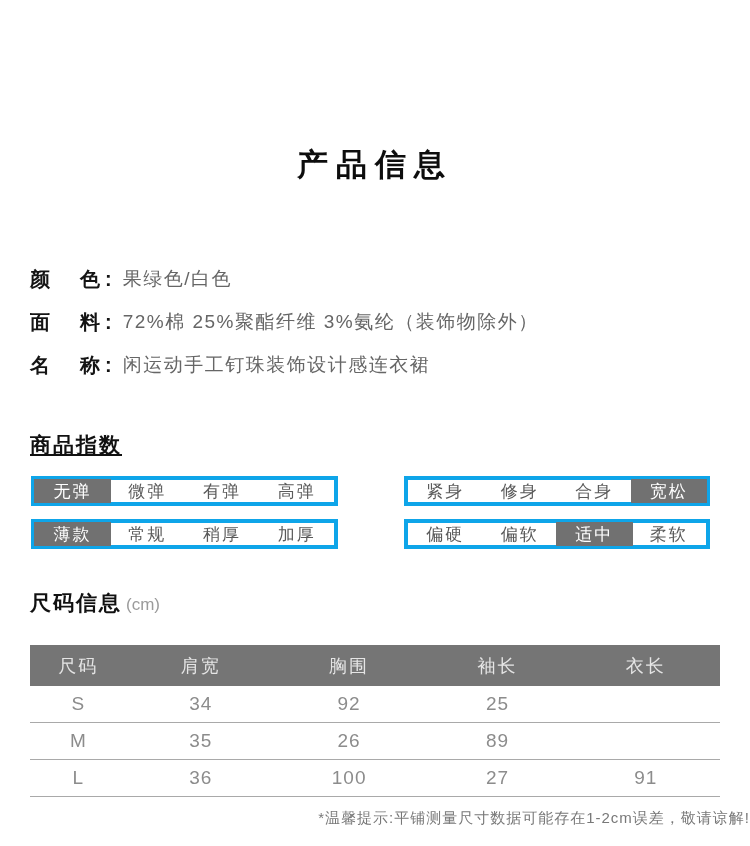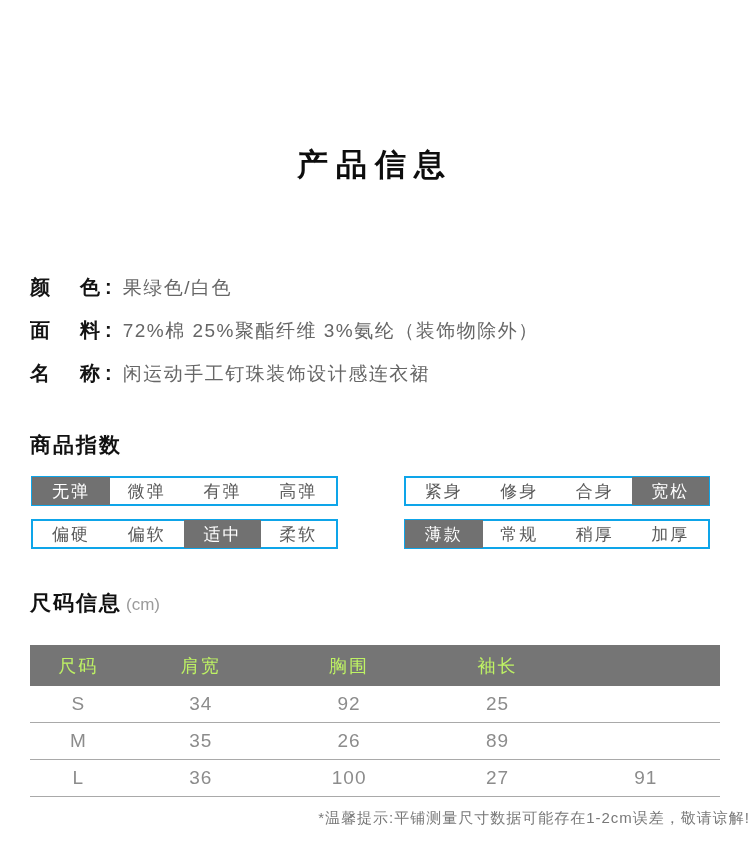--- a/index.html
+++ b/index.html
@@ -13,66 +13,66 @@
 
   
   .title {
     position:absolute; top:145px; left:0; width:750px;
     text-align:center; font-size:31px; font-weight:bold;
     letter-spacing:8px; line-height:40px; color:#0d0d0d;
   }
 
   
   .attrs { position:absolute; top:266px; left:30px; right:30px; }
-  .attr-row { height:43px; display:flex; align-items:center; }
+  .attr-row { height:43px; display:flex; align-items:flex-start; }
   .attr-label {
     font-size:20px; font-weight:bold; color:#141414;
     letter-spacing:5px; white-space:pre; flex:0 0 auto;
   }
   .attr-value {
     font-size:19px; color:#666666; letter-spacing:1.5px;
     margin-left:6px; white-space:nowrap;
   }
 
   
   .heading {
     position:absolute; left:30px; font-size:21px; font-weight:bold;
     letter-spacing:2px; color:#111111; line-height:26px;
   }
-  .heading-index { top:432px; }
+  .heading-index { top:432px;text-decoration:underline; }
   .heading-size  { top:590px; }
   .heading .unit {
     font-size:17px; font-weight:normal; color:#9b9b9b; letter-spacing:0;
     margin-left:4px;
   }
 
   
   .bars {
     position:absolute; top:476px; left:31px; width:679px;
     display:grid; grid-template-columns:307px 306px;
     column-gap:66px; row-gap:13px;
   }
   .bar {
-    height:30px; border:2px solid #0ea5e9; background:#fff;
+    height:30px; border:4px solid #0ea5e9; background:#fff;
     display:flex; align-items:stretch;
   }
   .bar .cell {
     flex:1 1 0; display:flex; align-items:center; justify-content:center;
     font-size:17px; color:#5a5a5a; letter-spacing:2px;
   }
   .bar .cell.selected {
     background:#717171; color:#ffffff;
     box-shadow:0 0 0 1px #717171;
   }
 
   
   .size-table { position:absolute; top:645px; left:30px; width:690px; }
   .st-row { display:flex; align-items:center; }
   .st-header { height:41px; background:#757575; }
-  .st-header .st-cell { color:#bef264; font-size:18px; letter-spacing:2px; }
+  .st-header .st-cell { color:#e5e5e5; font-size:18px; letter-spacing:2px; }
   .st-body-row { height:37px; border-bottom:1px solid #a9a9a9; }
   .st-body-row .st-cell { color:#8c8c8c; font-size:19px; letter-spacing:1px; }
   .st-cell { text-align:center; }
   .st-c0 { flex:0 0 14%; }
   .st-c1, .st-c2, .st-c3, .st-c4 { flex:0 0 21.5%; }
 
   
   .footnote {
     position:absolute; top:808px; left:0; width:750px;
     text-align:right; font-size:15px; color:#787878; letter-spacing:1px;
@@ -113,45 +113,46 @@
     </div>
 
     <div class="bar">
       <div class="cell">紧身</div>
       <div class="cell">修身</div>
       <div class="cell">合身</div>
       <div class="cell selected">宽松</div>
     </div>
 
     <div class="bar">
+      <div class="cell selected">薄款</div>
+      <div class="cell">常规</div>
+      <div class="cell">稍厚</div>
+      <div class="cell">加厚</div>
+    </div>
+
+    <div class="bar">
       <div class="cell">偏硬</div>
       <div class="cell">偏软</div>
       <div class="cell selected">适中</div>
       <div class="cell">柔软</div>
-    </div>
-
-    <div class="bar">
-      <div class="cell selected">薄款</div>
-      <div class="cell">常规</div>
-      <div class="cell">稍厚</div>
-      <div class="cell">加厚</div>
     </div>
 
   </div>
 
   <div class="heading heading-size">
     <span>尺码信息</span><span class="unit">(cm)</span>
   </div>
 
   <div class="size-table">
     <div class="st-row st-header">
       <div class="st-cell st-c0">尺码</div>
       <div class="st-cell st-c1">肩宽</div>
       <div class="st-cell st-c2">胸围</div>
       <div class="st-cell st-c3">袖长</div>
+      <div class="st-cell st-c4">衣长</div>
     </div>
     <div class="st-row st-body-row">
       <div class="st-cell st-c0">S</div>
       <div class="st-cell st-c1">34</div>
       <div class="st-cell st-c2">92</div>
       <div class="st-cell st-c3">25</div>
     </div>
     <div class="st-row st-body-row">
       <div class="st-cell st-c0">M</div>
       <div class="st-cell st-c1">35</div>

